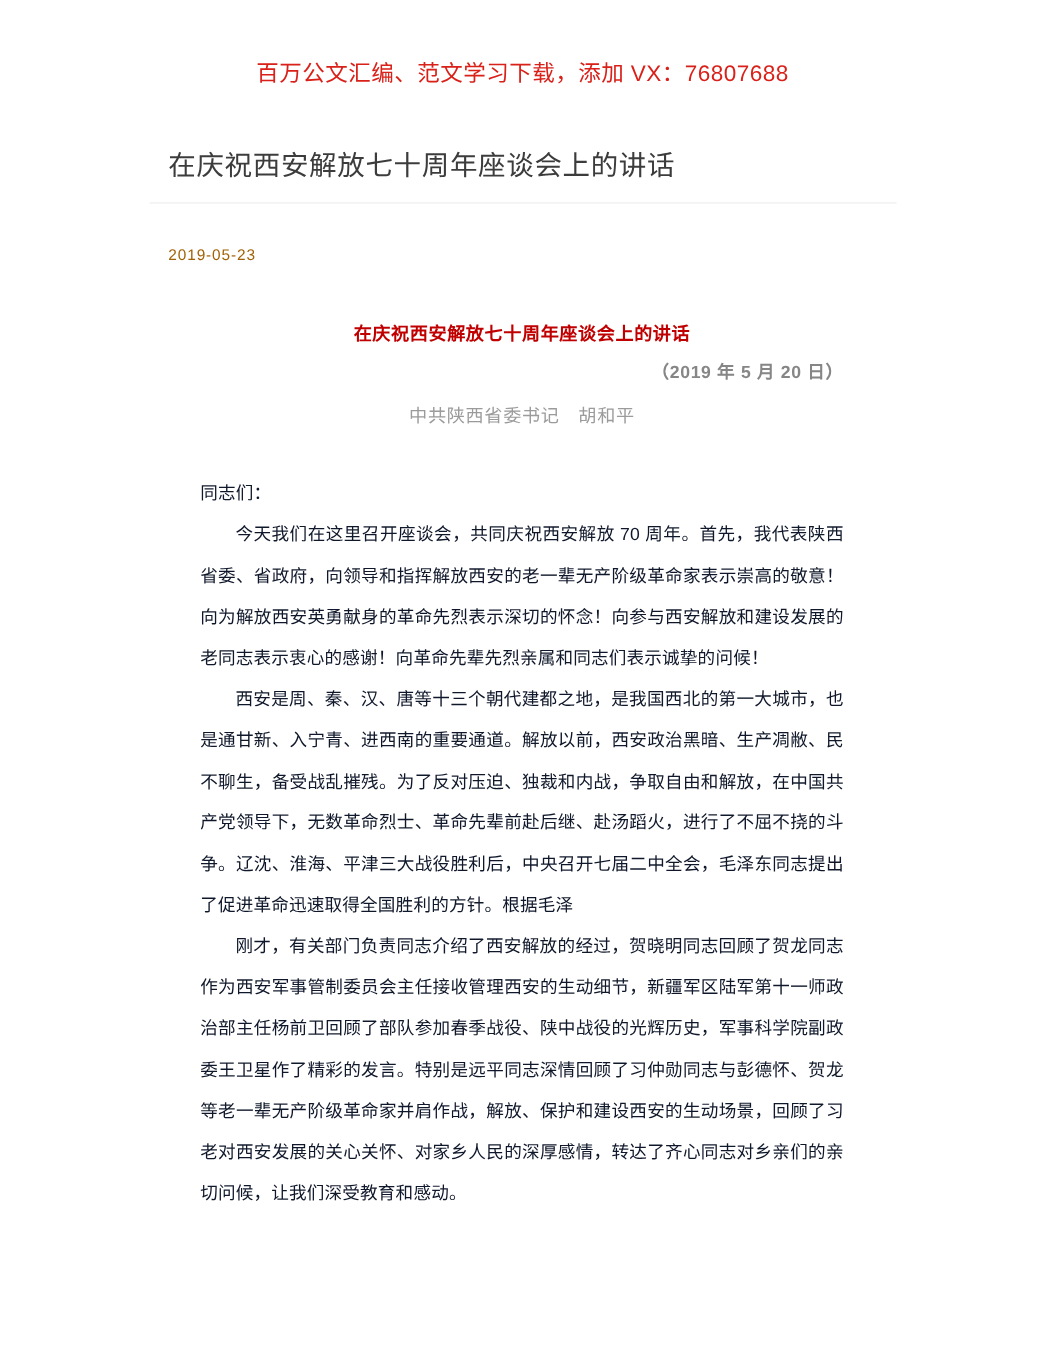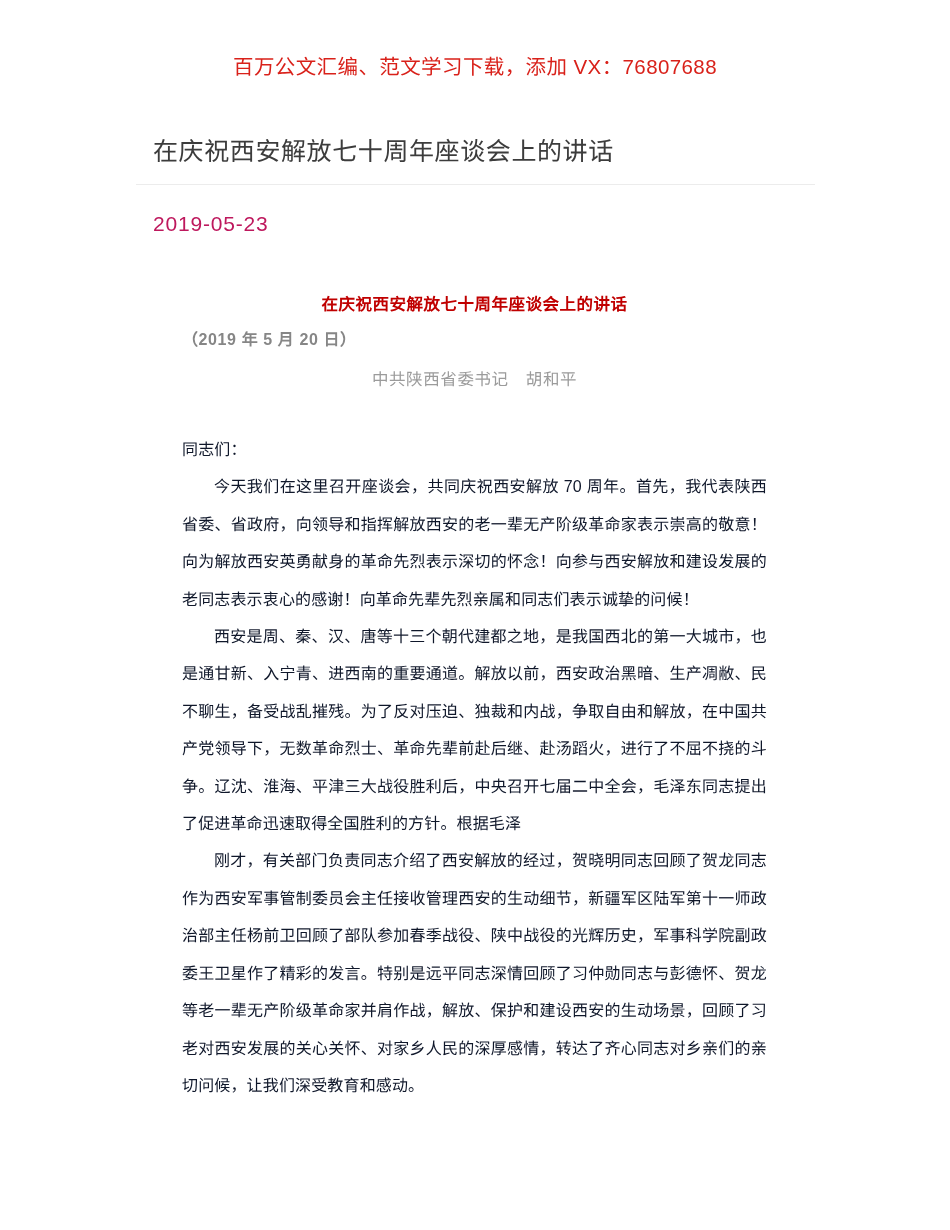--- a/index.html
+++ b/index.html
@@ -64,23 +64,23 @@
     position: absolute;
     left: 136px;
     top: 184px;
     width: 679px;
     height: 1px;
     background: #ececec;
   }
   .article-date {
     position: absolute;
     left: 153px;
-    top: 212px;
-    color: #be185d;
-    font-size: 21px;
+    top: 223px;
+    color: #a16207;
+    font-size: 14px;
     letter-spacing: 0.8px;
     font-weight: 400;
   }
 
   
   .doc {
     position: absolute;
     left: 182px;
     top: 292px;
     width: 585px;
@@ -91,21 +91,21 @@
     color: #c00000;
     font-size: 16.5px;
     font-weight: bold;
     letter-spacing: 0.5px;
     line-height: 24px;
     margin: 0 0 12px 0;
     white-space: nowrap;
   }
 
   .doc-subtitle {
-    text-align: left;
+    text-align: right;
     color: #868686;
     font-size: 16px;
     font-weight: bold;
     letter-spacing: 0.6px;
     line-height: 24px;
     margin: 0 0 10px 0;
   }
 
   .doc-author {
     text-align: center;

